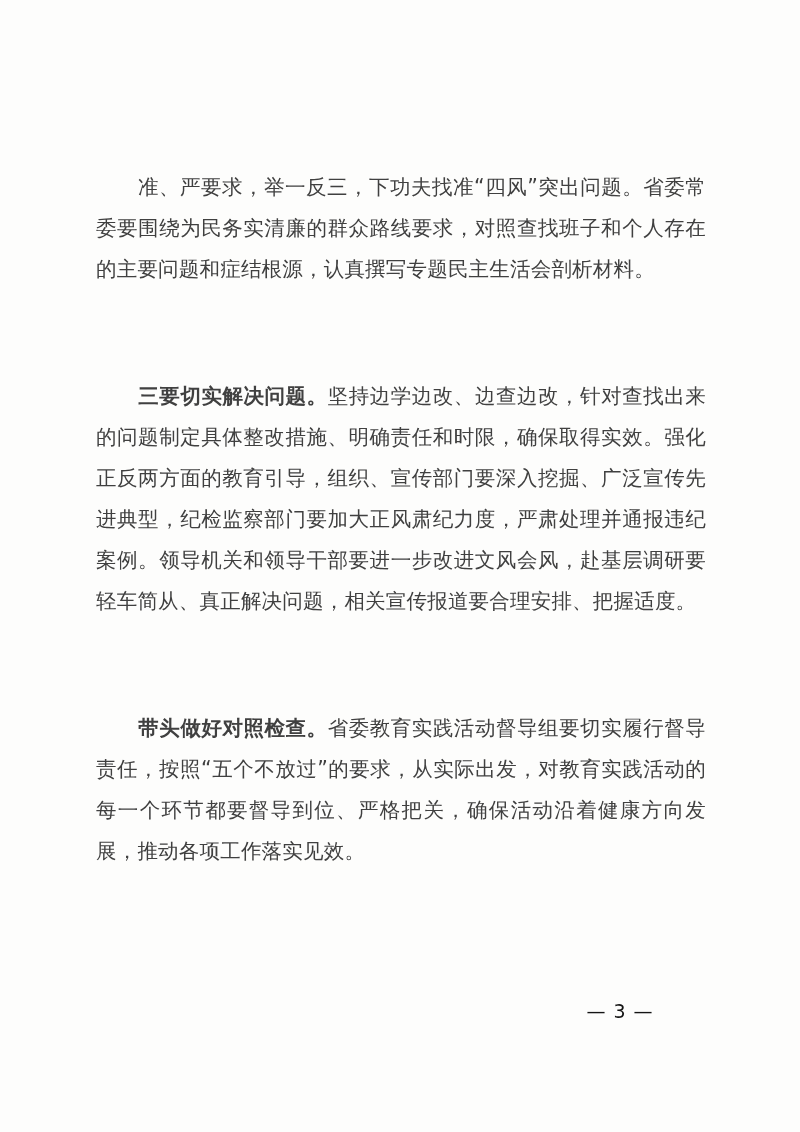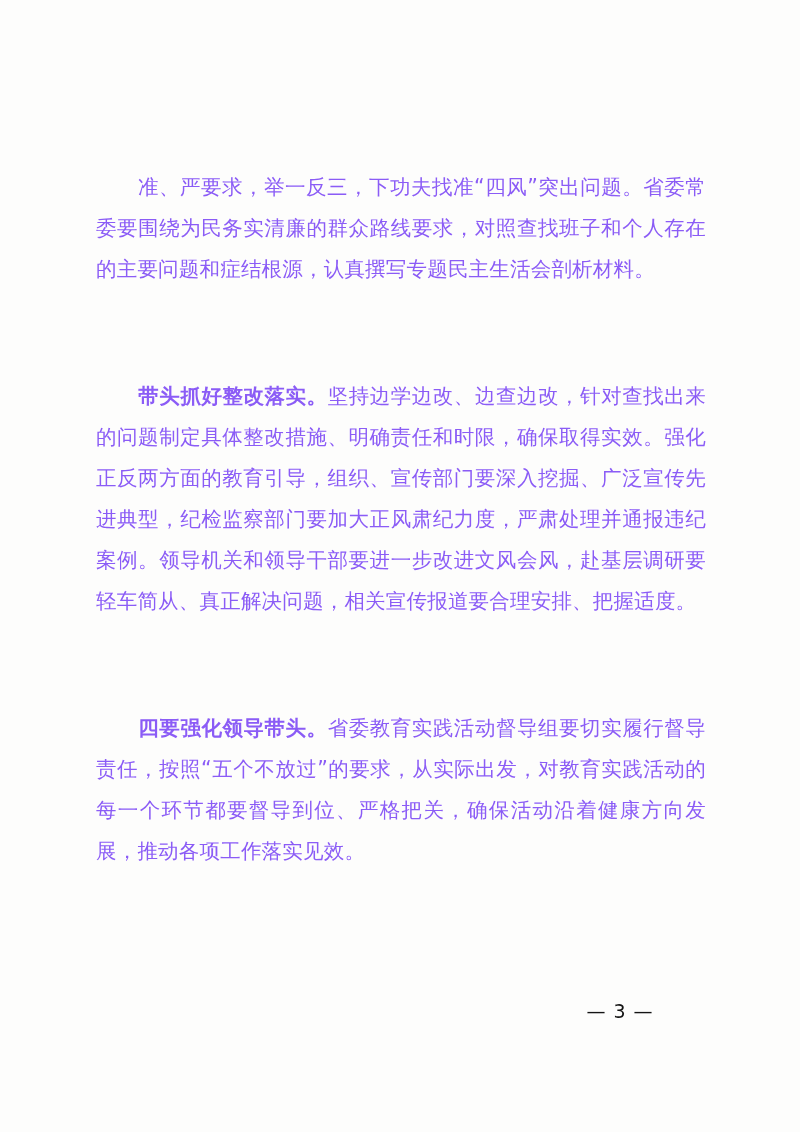--- a/index.html
+++ b/index.html
@@ -29,21 +29,21 @@
     top: 126px;
     width: 610px;
   }
   p.para {
     margin: 0 0 4px 0;
     font-size: 20.5px;
     line-height: 41px;
     text-align: justify;
     text-justify: inter-ideograph;
     letter-spacing: 0.2px;
-    color: #8b5cf6;
+    color: #404040;
     white-space: pre-wrap;
   }
   p.indent {
     text-indent: 2em;
   }
   .lead {
     font-weight: bold;
   }
   .pagenum {
     position: absolute;
@@ -64,26 +64,26 @@
 <body>
 
 <div class="page">
   <div class="content">
 
     <p class="para">
       <span>准、严要求，举一反三，下功夫找准“四风”突出问题。省委常委要围绕为民务实清廉的群众路线要求，对照查找班子和个人存在的主要问题和症结根源，认真撰写专题民主生活会剖析材料。</span>
     </p>
 
     <p class="para indent">
-      <span class="lead">带头抓好整改落实。</span><span>坚持边学边改、边查边改，针对查找出来的问题制定具体整改措施、明确责任和时限，确保取得实效。强化正反两方面的教育引导，组织、宣传部门要深入挖掘、广泛宣传先进典型，纪检监察部门要加大正风肃纪力度，严肃处理并通报违纪案例。领导机关和领导干部要进一步改进文风会风，赴基层调研要轻车简从、真正解决问题，相关宣传报道要合理安排、把握适度。</span>
+      <span class="lead">三要切实解决问题。</span><span>坚持边学边改、边查边改，针对查找出来的问题制定具体整改措施、明确责任和时限，确保取得实效。强化正反两方面的教育引导，组织、宣传部门要深入挖掘、广泛宣传先进典型，纪检监察部门要加大正风肃纪力度，严肃处理并通报违纪案例。领导机关和领导干部要进一步改进文风会风，赴基层调研要轻车简从、真正解决问题，相关宣传报道要合理安排、把握适度。</span>
     </p>
 
 
     <p class="para indent">
-      <span class="lead">四要强化领导带头。</span><span>省委教育实践活动督导组要切实履行督导责任，按照“五个不放过”的要求，从实际出发，对教育实践活动的每一个环节都要督导到位、严格把关，确保活动沿着健康方向发展，推动各项工作落实见效。</span>
+      <span class="lead">带头做好对照检查。</span><span>省委教育实践活动督导组要切实履行督导责任，按照“五个不放过”的要求，从实际出发，对教育实践活动的每一个环节都要督导到位、严格把关，确保活动沿着健康方向发展，推动各项工作落实见效。</span>
     </p>
 
   </div>
 
   <div class="pagenum">
     <span class="inner">— 3 —</span>
   </div>
 </div>
 
 </body></html>

